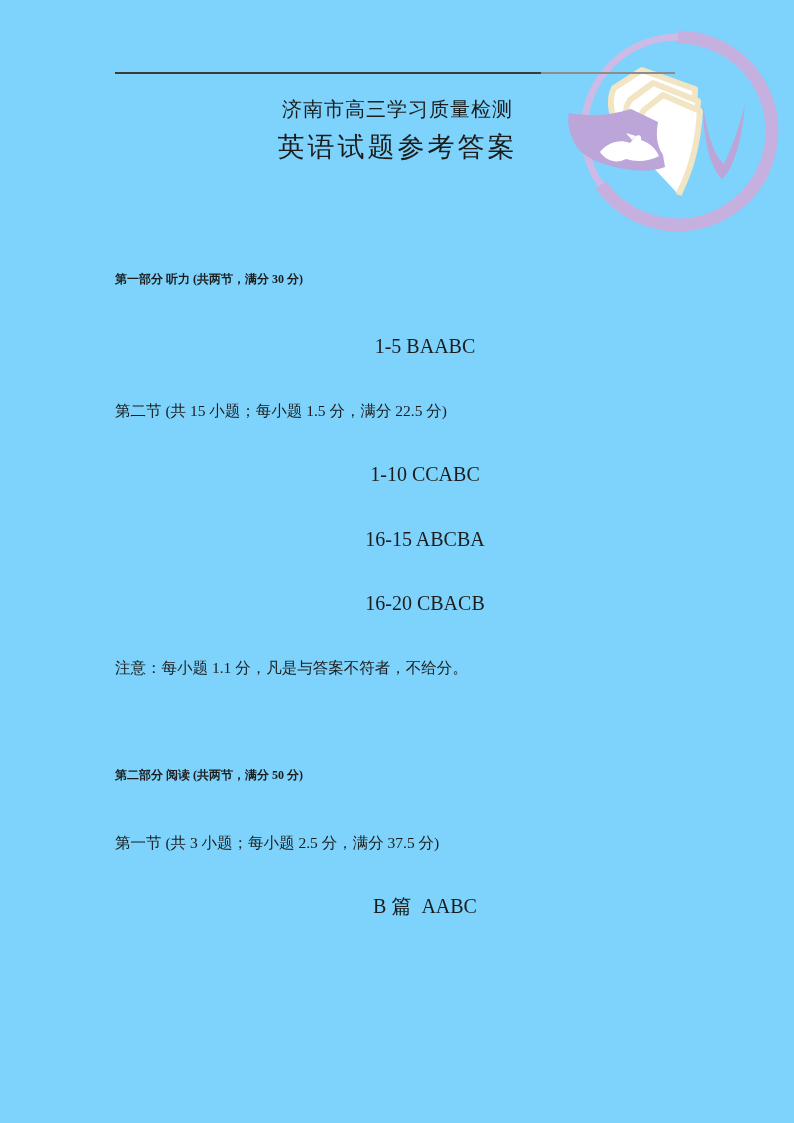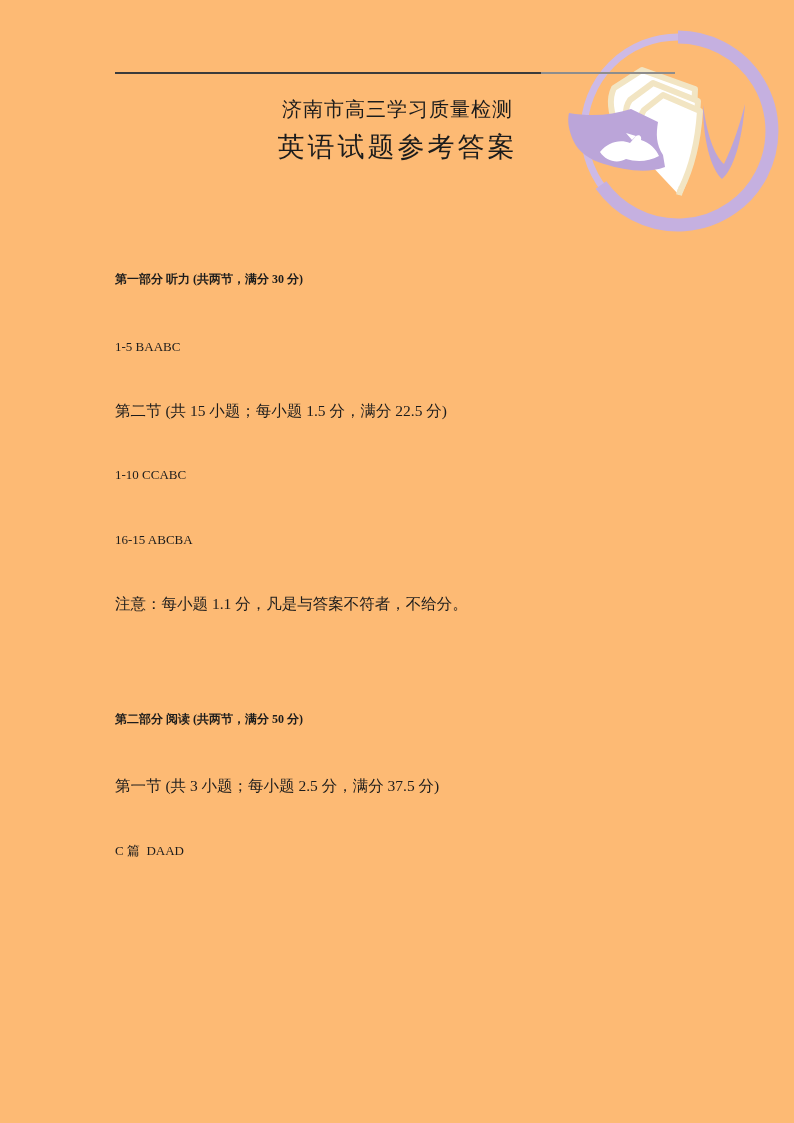--- a/index.html
+++ b/index.html
@@ -1,36 +1,36 @@
 <!DOCTYPE html>
 <html><head>
 <meta charset="utf-8">
 <style>
   * { margin:0; padding:0; box-sizing:border-box; }
   html,body { background:#ffffff; }
   .page {
-    position:relative; width:794px; height:1123px; background:#fdba74;
+    position:relative; width:794px; height:1123px; background:#7dd3fc;
     font-family:"Liberation Serif","DejaVu Serif",serif; color:#1c1c1c;
     overflow:hidden;
   }
   .logo { position:absolute; left:552px; top:12px; z-index:1; }
   .topline {
     position:absolute; left:115px; top:72px; width:560px; height:2px; z-index:3;
     background:linear-gradient(to right,#3b3b3b 0%,#3b3b3b 76%,#8d8d8d 76%,#8d8d8d 100%);
   }
   .titles { position:absolute; left:115px; width:565px; text-align:center; z-index:3; }
   .title1 { top:96px; font-size:20px; letter-spacing:1px; font-weight:normal; }
   .title2 { top:129px; font-size:27px; letter-spacing:3px; font-weight:normal; }
   .content {
     position:absolute; left:115px; top:203px; width:620px; z-index:3;
     font-size:15.5px; line-height:21.4px; white-space:pre-wrap;
   }
   .h { font-size:12px; font-weight:bold; line-height:24px; margin-bottom:2px; }
-  .m2 { margin-top:28px; }
-  .ans { font-size:13px; }
+  .m2 { margin-top:20px; }
+  .ans { font-size:20px;text-align:center; }
 </style>
 </head>
 <body>
 
 <div class="page">
 
   <svg class="logo" width="242" height="228" viewBox="0 0 242 228">
     <circle cx="126" cy="119" r="94" fill="none" stroke="#cdbae6" stroke-width="7"></circle>
     <path d="M 126,25 A 94 94 0 1 1 49,173" fill="none" stroke="#c5b0e0" stroke-width="13"></path>
     <path d="M 66,118 C 57,98 58,84 62,76 L 90,58 L 143,77 C 142,118 136,153 127,183" fill="#ffffff" stroke="#f2e5c3" stroke-width="6" stroke-linejoin="round"></path>
@@ -50,25 +50,26 @@
   <div class="titles title1">济南市高三学习质量检测</div>
   <div class="titles title2">英语试题参考答案</div>
 
   <div class="content">
 
     <div class="h">第一部分 听力 (共两节，满分 30 分)</div>
     <div class="ans">1-5 BAABC</div>
     <div>第二节 (共 15 小题；每小题 1.5 分，满分 22.5 分)</div>
     <div class="ans">1-10 CCABC</div>
     <div class="ans">16-15 ABCBA</div>
+    <div class="ans">16-20 CBACB</div>
     <div>注意：每小题 1.1 分，凡是与答案不符者，不给分。</div>
 
     <div class="h m2">第二部分 阅读 (共两节，满分 50 分)</div>
     <div>第一节 (共 3 小题；每小题 2.5 分，满分 37.5 分)</div>
-    <div class="ans">C 篇  DAAD</div>
+    <div class="ans">B 篇  AABC</div>
     
     
     
     
 
     
     
     
     
     

